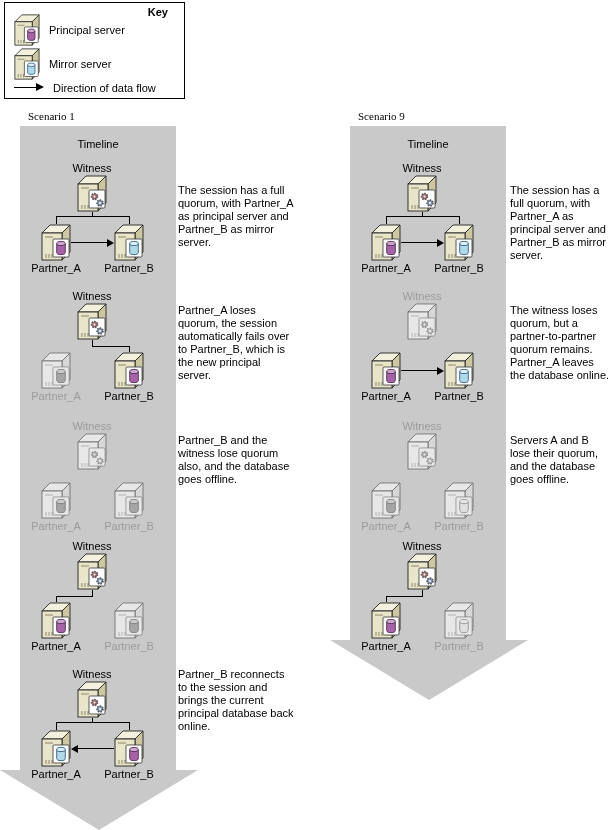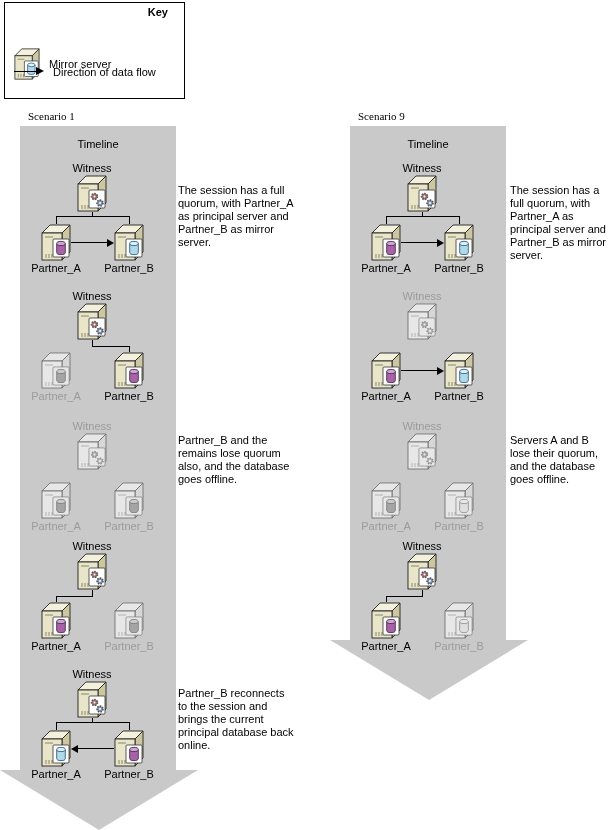--- a/index.html
+++ b/index.html
@@ -24,36 +24,51 @@
   .arrow-right{position:absolute;width:0;height:0;border-top:4px solid transparent;border-bottom:4px solid transparent;border-left:7px solid #000;}
   .arrow-left{position:absolute;width:0;height:0;border-top:4px solid transparent;border-bottom:4px solid transparent;border-right:7px solid #000;}
   .desc{position:absolute;line-height:13px;}
 </style>
 </head>
 <body>
 
 <div id="canvas">
   <div class="key-box">
     <div class="key-title">Key</div>
+    <div class="key-row" style="top:11px">
+      <span class="key-icon" id="ki-principal"><svg xmlns="http://www.w3.org/2000/svg" width="26" height="32" viewBox="0 0 30 37">
+            <polygon points="1,9 9,1 29,1 21,9" fill="#f3f0dd" stroke="#222" stroke-width="0.9"></polygon>
+            <polygon points="21,9 29,1 29,28 21,36" fill="#ccc6a1" stroke="#222" stroke-width="0.9"></polygon>
+            <rect x="1" y="9" width="20" height="27" fill="#e9e5c8" stroke="#222" stroke-width="0.9"></rect>
+            <line x1="4" y1="13" x2="12" y2="13" stroke="#8a8668" stroke-width="1"></line>
+            <line x1="5" y1="30" x2="5" y2="34" stroke="#8a8668" stroke-width="1"></line>
+            <line x1="8" y1="30" x2="8" y2="34" stroke="#8a8668" stroke-width="1"></line>
+            <line x1="11" y1="30" x2="11" y2="34" stroke="#8a8668" stroke-width="1"></line>
+            <rect x="12" y="15" width="16" height="18" rx="1" fill="#fff" stroke="#333" stroke-width="0.8"></rect>
+            <path d="M15.7,19.5 L15.7,28.5 A4.3,2.1 0 0 0 24.3,28.5 L24.3,19.5" fill="#a863a8" stroke="#4d2b55" stroke-width="0.9"></path>
+            <ellipse cx="20" cy="19.5" rx="4.3" ry="2.1" fill="#cfa6cf" stroke="#4d2b55" stroke-width="0.9"></ellipse>
+          </svg></span>
+      <span>Principal server</span>
+    </div>
     <div class="key-row" style="top:45px">
       <span class="key-icon" id="ki-mirror"><svg xmlns="http://www.w3.org/2000/svg" width="26" height="32" viewBox="0 0 30 37">
             <polygon points="1,9 9,1 29,1 21,9" fill="#f3f0dd" stroke="#222" stroke-width="0.9"></polygon>
             <polygon points="21,9 29,1 29,28 21,36" fill="#ccc6a1" stroke="#222" stroke-width="0.9"></polygon>
             <rect x="1" y="9" width="20" height="27" fill="#e9e5c8" stroke="#222" stroke-width="0.9"></rect>
             <line x1="4" y1="13" x2="12" y2="13" stroke="#8a8668" stroke-width="1"></line>
             <line x1="5" y1="30" x2="5" y2="34" stroke="#8a8668" stroke-width="1"></line>
             <line x1="8" y1="30" x2="8" y2="34" stroke="#8a8668" stroke-width="1"></line>
             <line x1="11" y1="30" x2="11" y2="34" stroke="#8a8668" stroke-width="1"></line>
             <rect x="12" y="15" width="16" height="18" rx="1" fill="#fff" stroke="#333" stroke-width="0.8"></rect>
             <path d="M15.7,19.5 L15.7,28.5 A4.3,2.1 0 0 0 24.3,28.5 L24.3,19.5" fill="#b0d9ea" stroke="#2f6086" stroke-width="0.9"></path>
             <ellipse cx="20" cy="19.5" rx="4.3" ry="2.1" fill="#ddf0f7" stroke="#2f6086" stroke-width="0.9"></ellipse>
           </svg></span>
       <span>Mirror server</span>
     </div>
-    <div class="key-row" style="top:63px">
+    <div class="key-row" style="top:79px">
       <span class="key-flow">
           <span class="kline"></span>
           <span class="khead"></span>
         </span>
       <span>Direction of data flow</span>
     </div>
   </div>
 <div class="timeline-arrow" style="left: 0px; top: 126px; width: 198px; height: 704px; background: rgb(201, 201, 201); clip-path: polygon(20px 0px, 176px 0px, 176px 644px, 198px 644px, 99px 704px, 0px 644px, 20px 644px);"></div>
     <div class="scenario-label" style="left: 28px; top: 110px;">Scenario 1</div>
     <div class="timeline-label" style="left: 53px; top: 138px;">Timeline</div>
@@ -142,20 +157,21 @@
         <line x1="11" y1="30" x2="11" y2="34" stroke="#8a8668" stroke-width="1"></line>
         <rect x="12" y="15" width="16" height="18" rx="1" fill="#fff" stroke="#333" stroke-width="0.8"></rect>
         <path d="M15.7,19.5 L15.7,28.5 A4.3,2.1 0 0 0 24.3,28.5 L24.3,19.5" fill="#a863a8" stroke="#4d2b55" stroke-width="0.9"></path>
         <ellipse cx="20" cy="19.5" rx="4.3" ry="2.1" fill="#cfa6cf" stroke="#4d2b55" stroke-width="0.9"></ellipse>
       </svg></div>
     <div class="slabel gray" style="left: 13px; top: 390px;">Partner_A</div>
     <div class="slabel" style="left: 86px; top: 390px;">Partner_B</div>
     <div class="vline" style="left: 92px; top: 340px; height: 6px;"></div>
     <div class="hline" style="left: 92px; top: 346px; width: 38px;"></div>
     <div class="vline" style="left: 129px; top: 346px; height: 6px;"></div>
+    <div class="desc" style="left: 178px; top: 304px; width: 116px;">Partner_A loses quorum, the session automatically fails over to Partner_B, which is the new principal server.</div>
     <div class="slabel gray" style="left: 49px; top: 420px;">Witness</div>
     <div class="server gray" style="left: 77px; top: 433px;"><svg xmlns="http://www.w3.org/2000/svg" width="30" height="37" viewBox="0 0 30 37">
         <polygon points="1,9 9,1 29,1 21,9" fill="#f3f0dd" stroke="#222" stroke-width="0.9"></polygon>
         <polygon points="21,9 29,1 29,28 21,36" fill="#ccc6a1" stroke="#222" stroke-width="0.9"></polygon>
         <rect x="1" y="9" width="20" height="27" fill="#e9e5c8" stroke="#222" stroke-width="0.9"></rect>
         <line x1="4" y1="13" x2="12" y2="13" stroke="#8a8668" stroke-width="1"></line>
         <line x1="5" y1="30" x2="5" y2="34" stroke="#8a8668" stroke-width="1"></line>
         <line x1="8" y1="30" x2="8" y2="34" stroke="#8a8668" stroke-width="1"></line>
         <line x1="11" y1="30" x2="11" y2="34" stroke="#8a8668" stroke-width="1"></line>
         <rect x="12" y="15" width="16" height="18" rx="1" fill="#fff" stroke="#333" stroke-width="0.8"></rect>
@@ -183,21 +199,21 @@
         <line x1="4" y1="13" x2="12" y2="13" stroke="#8a8668" stroke-width="1"></line>
         <line x1="5" y1="30" x2="5" y2="34" stroke="#8a8668" stroke-width="1"></line>
         <line x1="8" y1="30" x2="8" y2="34" stroke="#8a8668" stroke-width="1"></line>
         <line x1="11" y1="30" x2="11" y2="34" stroke="#8a8668" stroke-width="1"></line>
         <rect x="12" y="15" width="16" height="18" rx="1" fill="#fff" stroke="#333" stroke-width="0.8"></rect>
         <path d="M15.7,19.5 L15.7,28.5 A4.3,2.1 0 0 0 24.3,28.5 L24.3,19.5" fill="#a863a8" stroke="#4d2b55" stroke-width="0.9"></path>
         <ellipse cx="20" cy="19.5" rx="4.3" ry="2.1" fill="#cfa6cf" stroke="#4d2b55" stroke-width="0.9"></ellipse>
       </svg></div>
     <div class="slabel gray" style="left: 13px; top: 520px;">Partner_A</div>
     <div class="slabel gray" style="left: 86px; top: 520px;">Partner_B</div>
-    <div class="desc" style="left: 178px; top: 434px; width: 116px;">Partner_B and the remains lose quorum also, and the database goes offline.</div>
+    <div class="desc" style="left: 178px; top: 434px; width: 116px;">Partner_B and the witness lose quorum also, and the database goes offline.</div>
     <div class="slabel" style="left: 49px; top: 540px;">Witness</div>
     <div class="server" style="left: 77px; top: 553px;"><svg xmlns="http://www.w3.org/2000/svg" width="30" height="37" viewBox="0 0 30 37">
         <polygon points="1,9 9,1 29,1 21,9" fill="#f3f0dd" stroke="#222" stroke-width="0.9"></polygon>
         <polygon points="21,9 29,1 29,28 21,36" fill="#ccc6a1" stroke="#222" stroke-width="0.9"></polygon>
         <rect x="1" y="9" width="20" height="27" fill="#e9e5c8" stroke="#222" stroke-width="0.9"></rect>
         <line x1="4" y1="13" x2="12" y2="13" stroke="#8a8668" stroke-width="1"></line>
         <line x1="5" y1="30" x2="5" y2="34" stroke="#8a8668" stroke-width="1"></line>
         <line x1="8" y1="30" x2="8" y2="34" stroke="#8a8668" stroke-width="1"></line>
         <line x1="11" y1="30" x2="11" y2="34" stroke="#8a8668" stroke-width="1"></line>
         <rect x="12" y="15" width="16" height="18" rx="1" fill="#fff" stroke="#333" stroke-width="0.8"></rect>
@@ -275,21 +291,21 @@
         <ellipse cx="20" cy="19.5" rx="4.3" ry="2.1" fill="#cfa6cf" stroke="#4d2b55" stroke-width="0.9"></ellipse>
       </svg></div>
     <div class="slabel" style="left: 13px; top: 768px;">Partner_A</div>
     <div class="slabel" style="left: 86px; top: 768px;">Partner_B</div>
     <div class="vline" style="left: 92px; top: 718px; height: 4px;"></div>
     <div class="hline" style="left: 56px; top: 722px; width: 74px;"></div>
     <div class="vline" style="left: 56px; top: 722px; height: 8px;"></div>
     <div class="vline" style="left: 129px; top: 722px; height: 8px;"></div>
     <div class="hline" style="left: 78px; top: 748px; width: 36px;"></div>
     <div class="arrow-left" style="left: 71px; top: 745px;"></div>
-    <div class="desc" style="left: 178px; top: 668px; width: 116px; margin-top: 19px;">Partner_B reconnects to the session and brings the current principal database back online.</div>
+    <div class="desc" style="left: 178px; top: 668px; width: 116px;">Partner_B reconnects to the session and brings the current principal database back online.</div>
     <div class="timeline-arrow" style="left: 330px; top: 126px; width: 198px; height: 574px; background: rgb(201, 201, 201); clip-path: polygon(20px 0px, 176px 0px, 176px 514px, 198px 514px, 99px 574px, 0px 514px, 20px 514px);"></div>
     <div class="scenario-label" style="left: 358px; top: 110px;">Scenario 9</div>
     <div class="timeline-label" style="left: 383px; top: 138px;">Timeline</div>
     <div class="slabel" style="left: 379px; top: 162px;">Witness</div>
     <div class="server" style="left: 407px; top: 175px;"><svg xmlns="http://www.w3.org/2000/svg" width="30" height="37" viewBox="0 0 30 37">
         <polygon points="1,9 9,1 29,1 21,9" fill="#f3f0dd" stroke="#222" stroke-width="0.9"></polygon>
         <polygon points="21,9 29,1 29,28 21,36" fill="#ccc6a1" stroke="#222" stroke-width="0.9"></polygon>
         <rect x="1" y="9" width="20" height="27" fill="#e9e5c8" stroke="#222" stroke-width="0.9"></rect>
         <line x1="4" y1="13" x2="12" y2="13" stroke="#8a8668" stroke-width="1"></line>
         <line x1="5" y1="30" x2="5" y2="34" stroke="#8a8668" stroke-width="1"></line>
@@ -370,20 +386,21 @@
         <line x1="8" y1="30" x2="8" y2="34" stroke="#8a8668" stroke-width="1"></line>
         <line x1="11" y1="30" x2="11" y2="34" stroke="#8a8668" stroke-width="1"></line>
         <rect x="12" y="15" width="16" height="18" rx="1" fill="#fff" stroke="#333" stroke-width="0.8"></rect>
         <path d="M15.7,19.5 L15.7,28.5 A4.3,2.1 0 0 0 24.3,28.5 L24.3,19.5" fill="#b0d9ea" stroke="#2f6086" stroke-width="0.9"></path>
         <ellipse cx="20" cy="19.5" rx="4.3" ry="2.1" fill="#ddf0f7" stroke="#2f6086" stroke-width="0.9"></ellipse>
       </svg></div>
     <div class="slabel" style="left: 343px; top: 390px;">Partner_A</div>
     <div class="slabel" style="left: 416px; top: 390px;">Partner_B</div>
     <div class="hline" style="left: 401px; top: 370px; width: 36px;"></div>
     <div class="arrow-right" style="left: 437px; top: 367px;"></div>
+    <div class="desc" style="left: 510px; top: 304px; width: 102px;">The witness loses quorum, but a partner-to-partner quorum remains. Partner_A leaves the database online.</div>
     <div class="slabel gray" style="left: 379px; top: 420px;">Witness</div>
     <div class="server gray" style="left: 407px; top: 433px;"><svg xmlns="http://www.w3.org/2000/svg" width="30" height="37" viewBox="0 0 30 37">
         <polygon points="1,9 9,1 29,1 21,9" fill="#f3f0dd" stroke="#222" stroke-width="0.9"></polygon>
         <polygon points="21,9 29,1 29,28 21,36" fill="#ccc6a1" stroke="#222" stroke-width="0.9"></polygon>
         <rect x="1" y="9" width="20" height="27" fill="#e9e5c8" stroke="#222" stroke-width="0.9"></rect>
         <line x1="4" y1="13" x2="12" y2="13" stroke="#8a8668" stroke-width="1"></line>
         <line x1="5" y1="30" x2="5" y2="34" stroke="#8a8668" stroke-width="1"></line>
         <line x1="8" y1="30" x2="8" y2="34" stroke="#8a8668" stroke-width="1"></line>
         <line x1="11" y1="30" x2="11" y2="34" stroke="#8a8668" stroke-width="1"></line>
         <rect x="12" y="15" width="16" height="18" rx="1" fill="#fff" stroke="#333" stroke-width="0.8"></rect>

